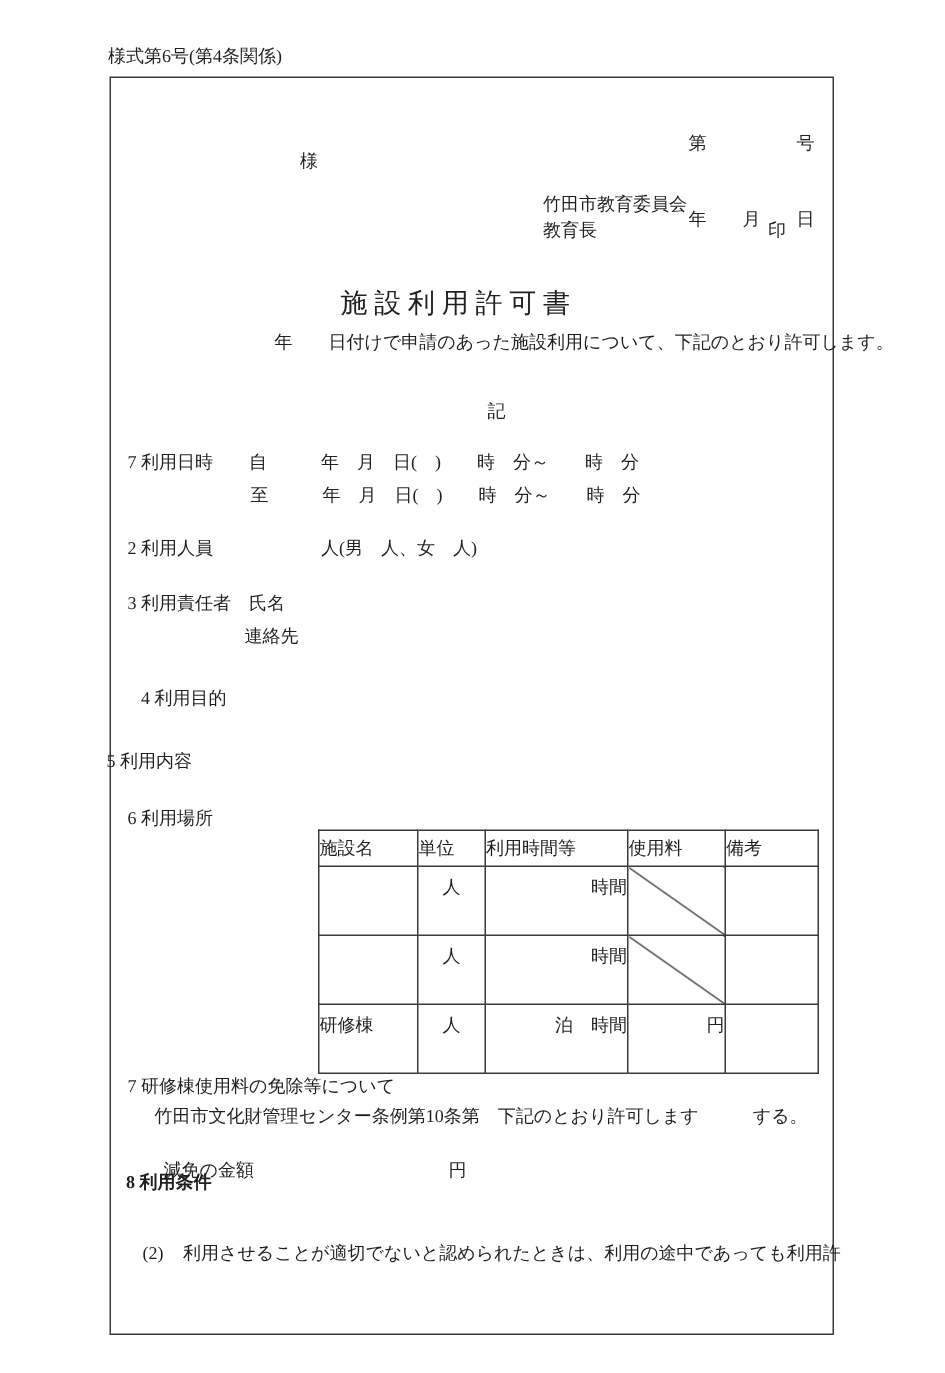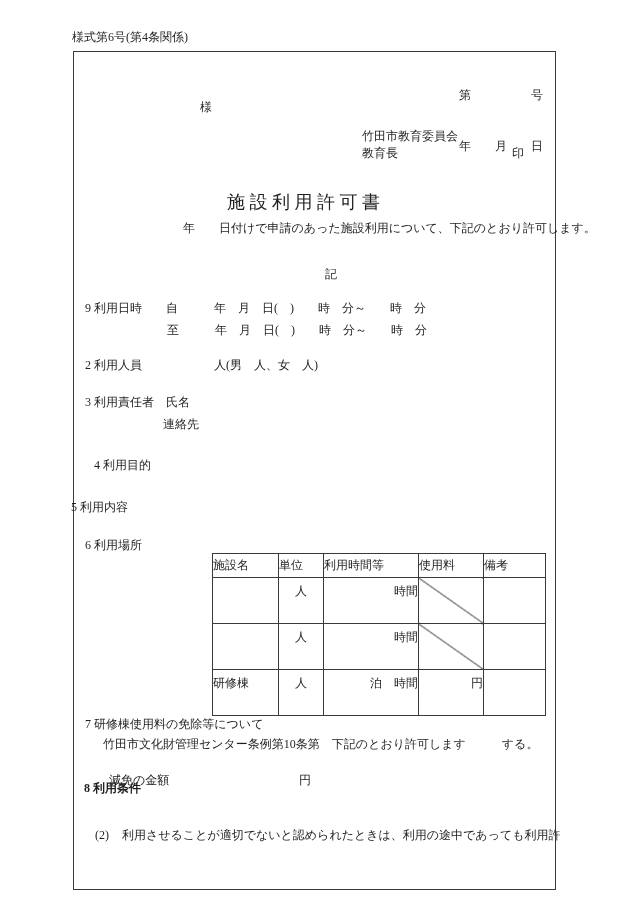--- a/index.html
+++ b/index.html
@@ -74,21 +74,21 @@
   <span>教育長</span>
   <span>印</span>
 </div>
 
 <div class="abs" id="doc-title">施 設 利 用 許 可 書</div>
 
 <div class="abs" id="intro">年　　日付けで申請のあった施設利用について、下記のとおり許可します。</div>
 
 <div class="abs" id="ki">記</div>
 
-<div class="abs" id="item1a">9 利用日時　　自　　　年　月　日(　)　　時　分～　　時　分</div>
+<div class="abs" id="item1a">7 利用日時　　自　　　年　月　日(　)　　時　分～　　時　分</div>
 <div class="abs" id="item1b">至　　　年　月　日(　)　　時　分～　　時　分</div>
 <div class="abs" id="item2">2 利用人員　　　　　　人(男　人、女　人)</div>
 <div class="abs" id="item3a">3 利用責任者　氏名</div>
 <div class="abs" id="item3b">連絡先</div>
 <div class="abs" id="item4">4 利用目的</div>
 <div class="abs" id="item5">5 利用内容</div>
 <div class="abs" id="item6">6 利用場所</div>
 
 <table id="facility-table">
   <colgroup>

